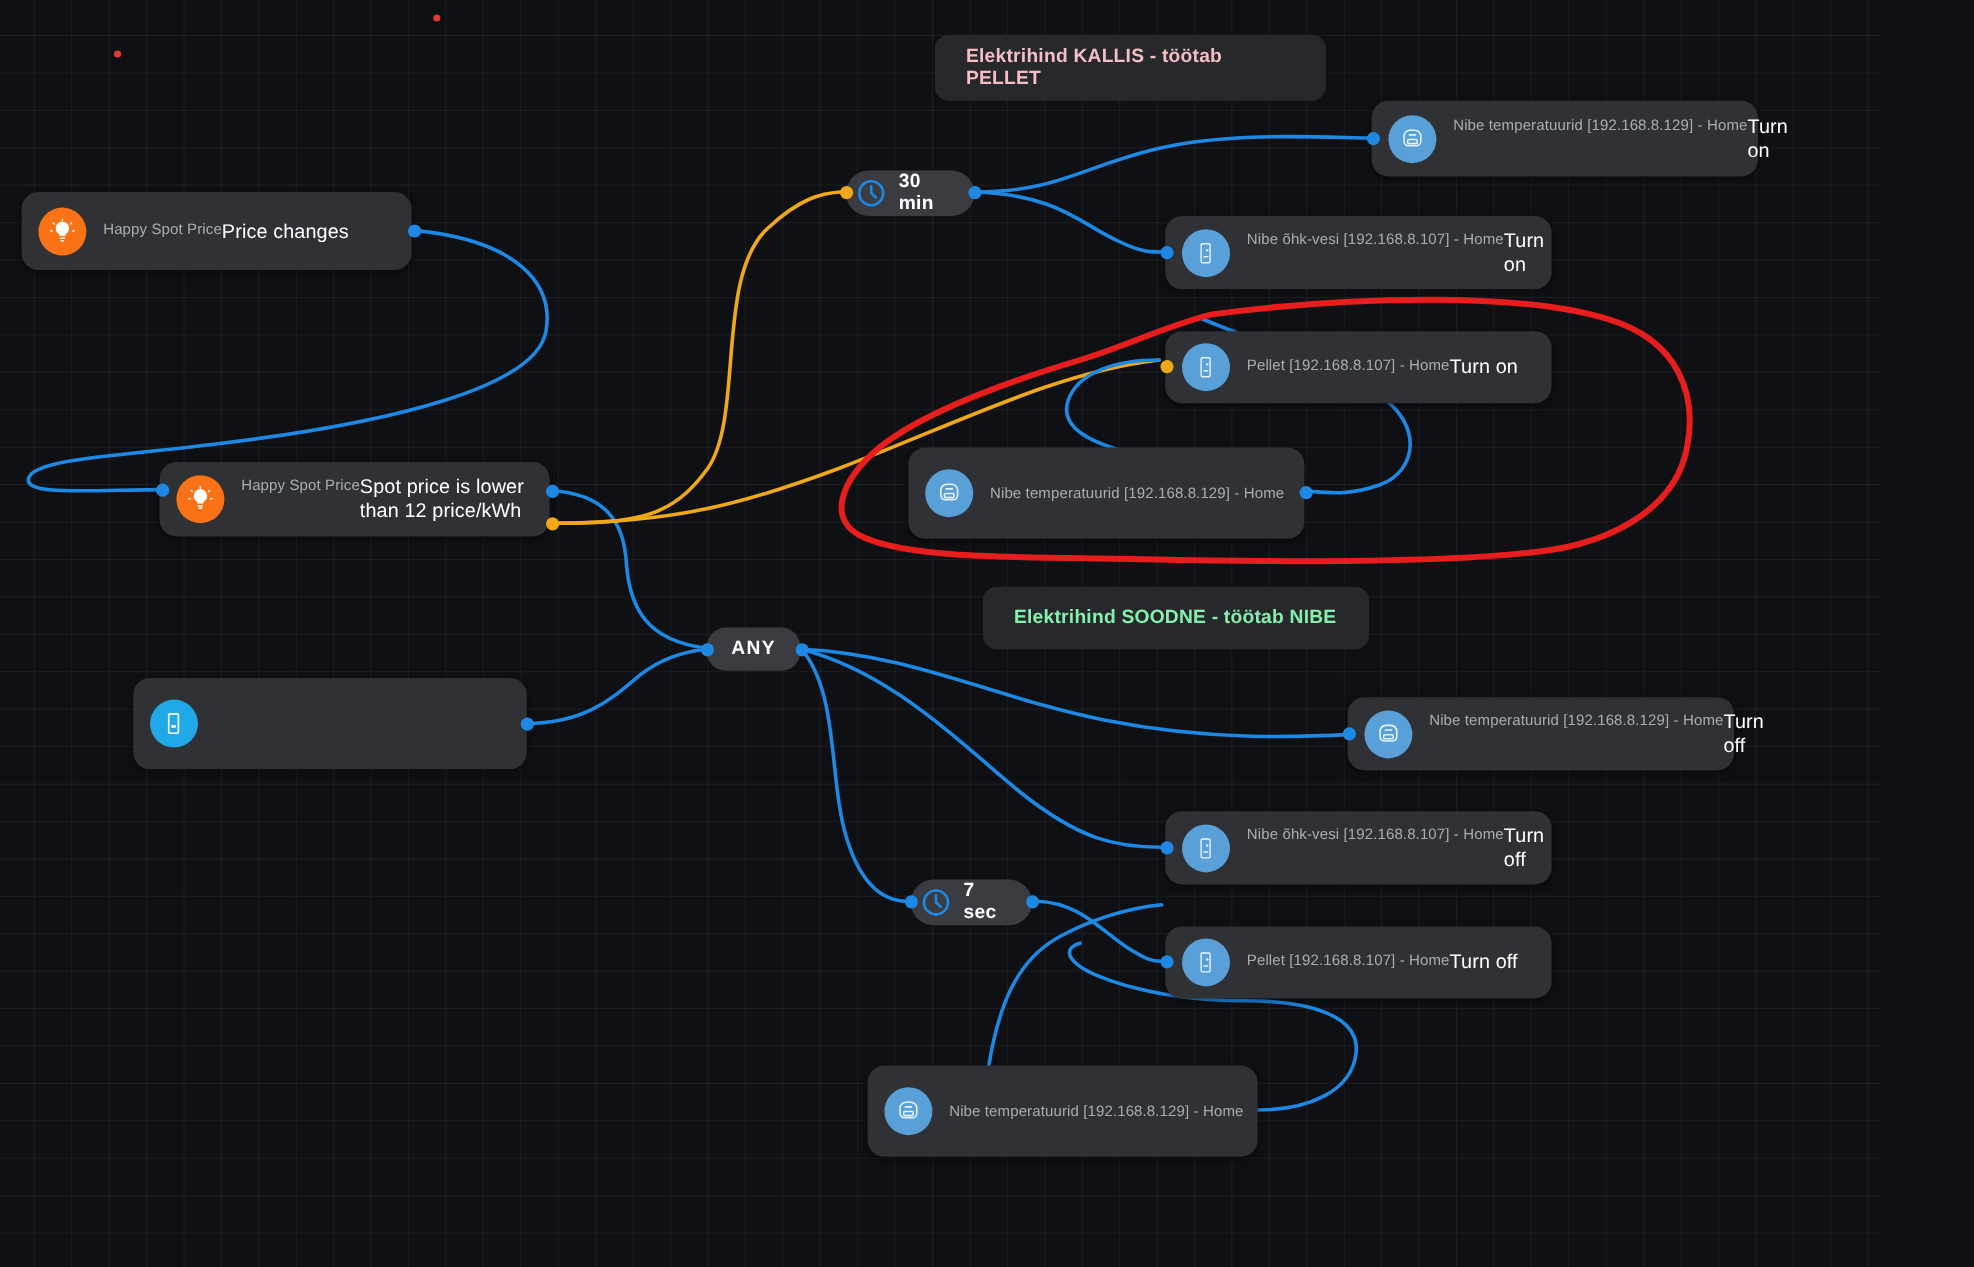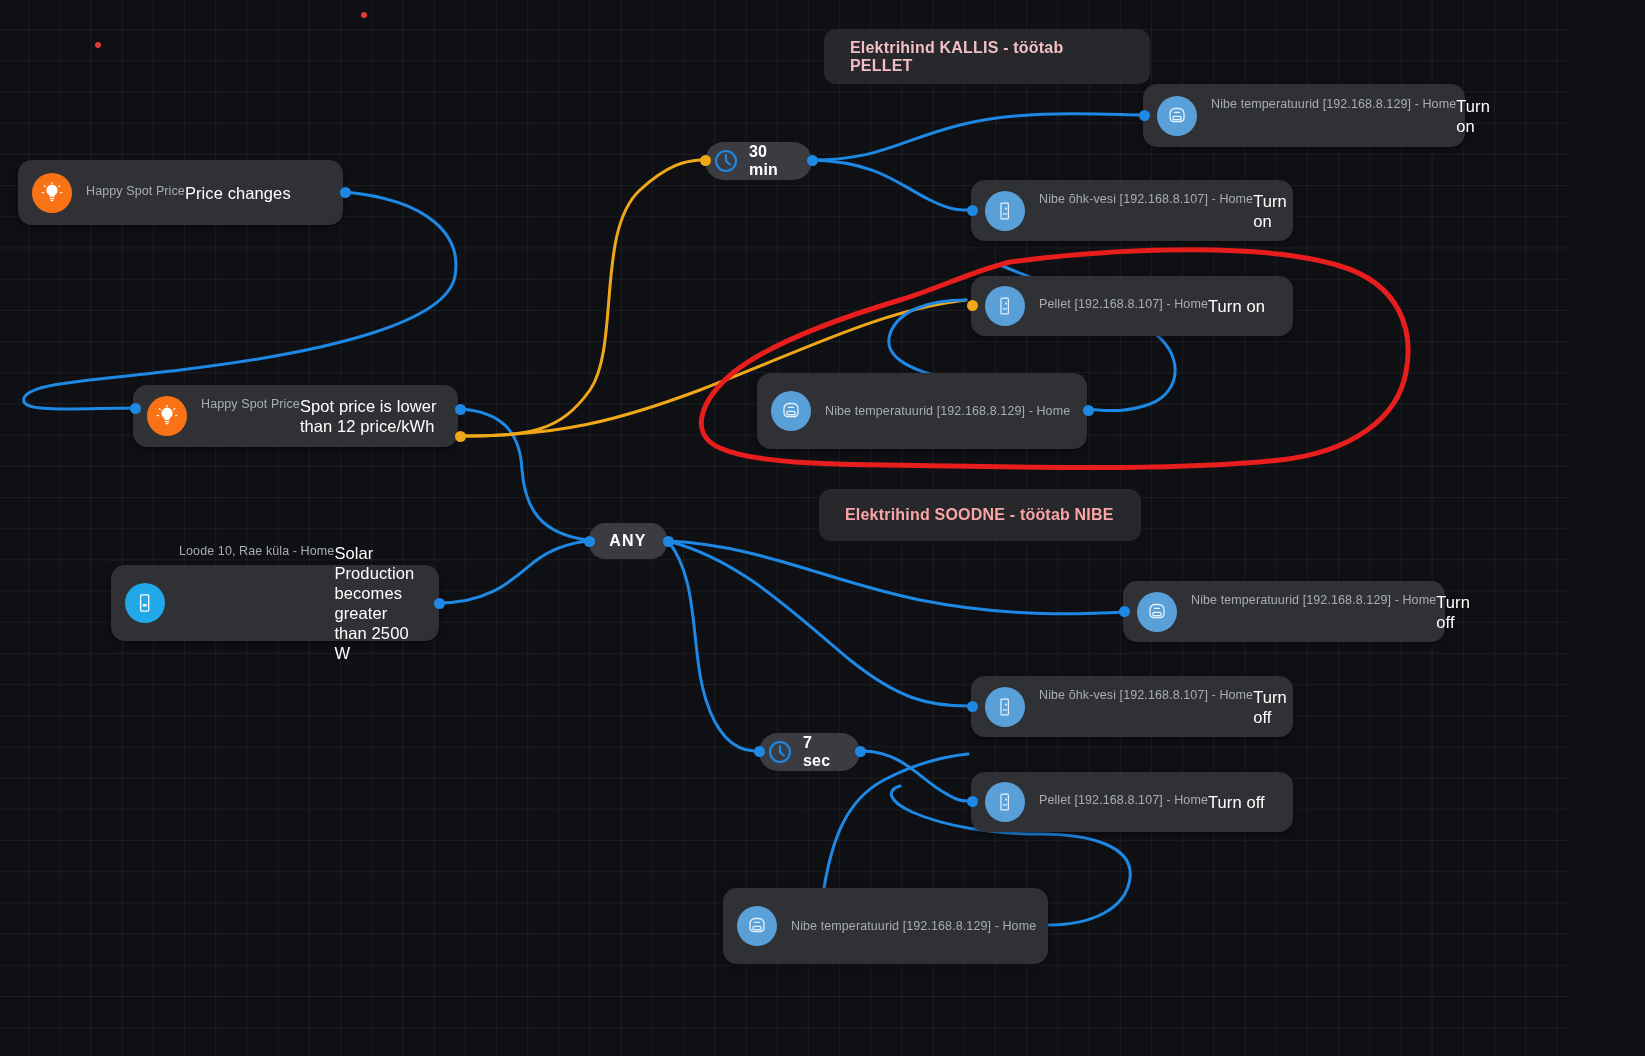--- a/index.html
+++ b/index.html
@@ -102,22 +102,22 @@
     position: absolute;
     background: #26282c;
     border-radius: 12px;
     display: flex;
     align-items: center;
     padding: 0 26px;
     font-size: 16px;
     font-weight: 700;
     letter-spacing: .2px;
   }
-  .banner.red   { color: #f3bfc4; margin-left: 45px; }
-  .banner.green { color: #fca5a5; }
+  .banner.red   { color: #f3bfc4; }
+  .banner.green { color: #86efac; }
 
   
   .port {
     position: absolute;
     width: 11px; height: 11px;
     border-radius: 50%;
     background: #1e88e5;
   }
   .port.amber { background: #f0a818; }
 
@@ -310,24 +310,20 @@
   <div class="port" style="left:584px; top:536px;"></div>
   <div class="port" style="left:663px; top:536px;"></div>
 
   <div class="node two-line" style="left:111px; top:565px; width:328px; height:76px;">
     <div class="ic brightblue">
       <svg width="22" height="22" viewBox="0 0 24 24" fill="none" stroke="#ffffff" stroke-width="1.5">
         <path d="M8.4 3.2h6.4c.7 0 1.2.5 1.2 1.2v15.2c0 .7-.5 1.2-1.2 1.2H8.4c-.7 0-1.2-.5-1.2-1.2V4.4c0-.7.5-1.2 1.2-1.2z"></path>
         <rect x="9.6" y="13.2" width="4.2" height="2.6" rx=".6" fill="#ffffff" stroke="none"></rect>
       </svg>
     </div>
-    <div class="txt">
-      <div class="sub">Loode 10, Rae küla - Home</div>
-      <div class="title" style="max-width:258px;">Solar Production becomes greater than 2500 W</div>
-    </div>
   </div>
   <div class="port" style="left:434px; top:598px;"></div>
 
   <div class="node" style="left:1123px; top:581px; width:322px; height:61px;">
     <div class="ic lightblue">
       <svg width="24" height="24" viewBox="0 0 24 24" fill="none" stroke="#e8f2fb" stroke-width="1.3">
         <path d="M5 9.5a5 5 0 0 1 5-5h4a5 5 0 0 1 5 5v4.3a3.7 3.7 0 0 1-3.7 3.7H8.7A3.7 3.7 0 0 1 5 13.8z"></path>
         <rect x="8" y="12.3" width="8" height="3.4" rx="1"></rect>
         <line x1="9.4" y1="8.4" x2="14.6" y2="8.4" stroke-linecap="round"></line>
       </svg>

